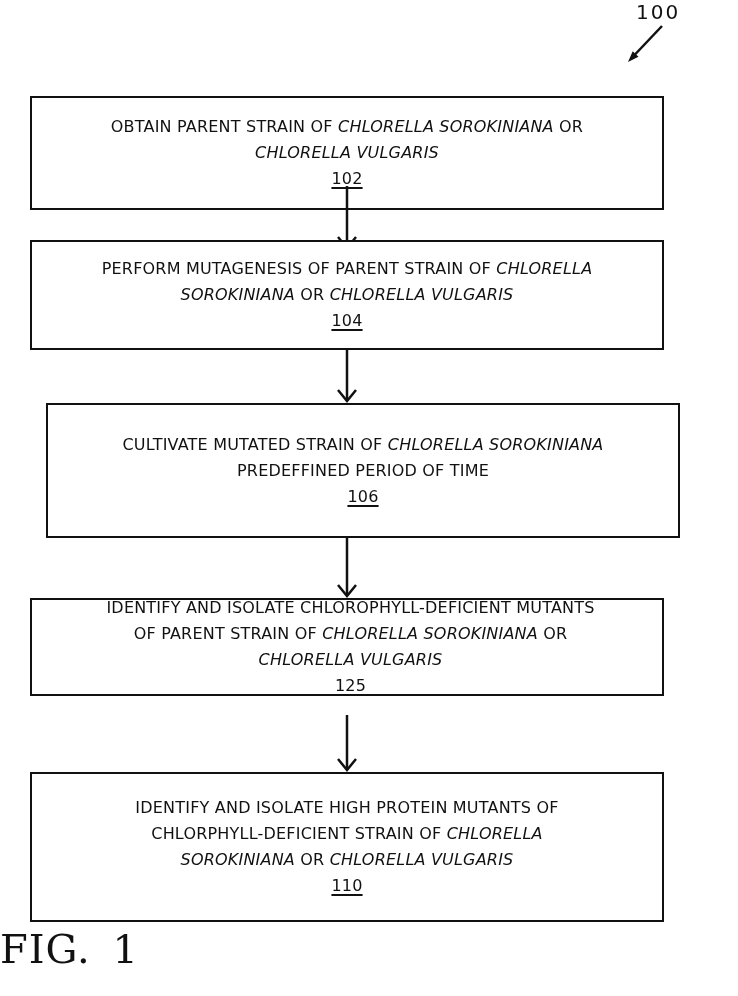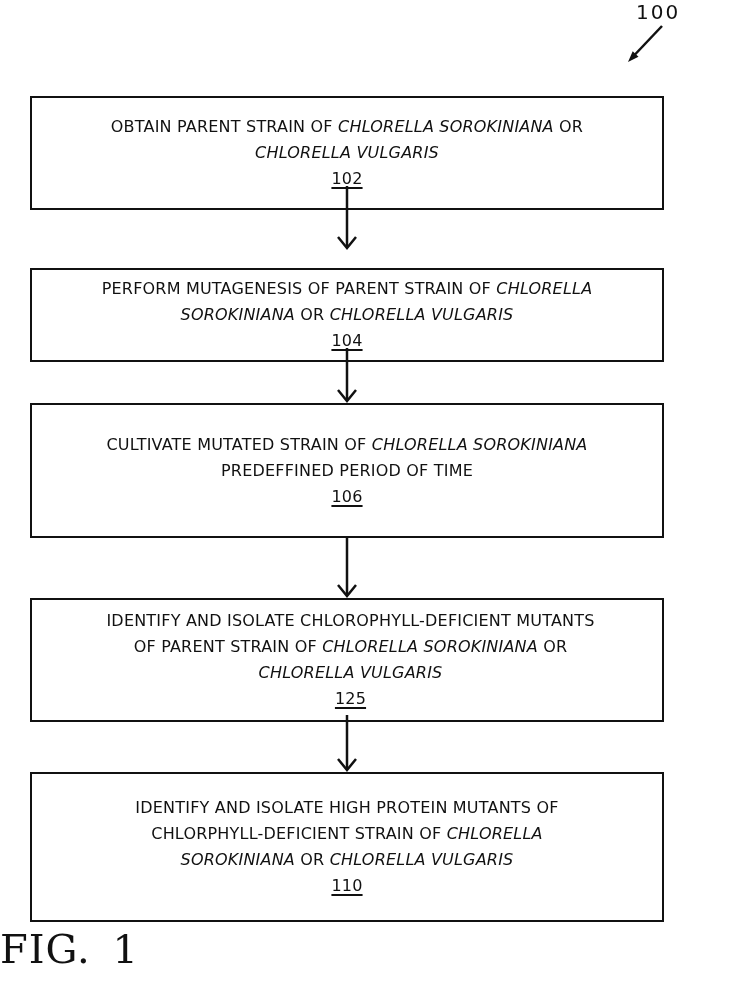--- a/index.html
+++ b/index.html
@@ -59,39 +59,39 @@
   <div id="flowchart">
       <div class="flow-box" style="top: 96px; height: 114px;">
         <div class="box-line"><span>OBTAIN PARENT STRAIN OF </span><span class="it">CHLORELLA SOROKINIANA</span><span> OR</span></div>
         <div class="box-line"><span class="it">CHLORELLA VULGARIS</span></div>
         <div class="box-ref">102</div>
       </div>
       <svg class="connector" width="24" height="64" viewBox="0 0 24 64" style="top: 186px;">
         <line x1="12" y1="0" x2="12" y2="61" stroke="#111111" stroke-width="2.5"></line>
         <polyline points="3,51 12,62 21,51" fill="none" stroke="#111111" stroke-width="2.5"></polyline>
       </svg>
-      <div class="flow-box" style="top: 268px; height: 94px;">
+      <div class="flow-box" style="top: 240px; height: 110px;">
         <div class="box-line"><span>PERFORM MUTAGENESIS OF PARENT STRAIN OF </span><span class="it">CHLORELLA</span></div>
         <div class="box-line"><span class="it">SOROKINIANA</span><span> OR </span><span class="it">CHLORELLA VULGARIS</span></div>
         <div class="box-ref">104</div>
       </div>
       <svg class="connector" width="24" height="55" viewBox="0 0 24 55" style="top: 348px;">
         <line x1="12" y1="0" x2="12" y2="52" stroke="#111111" stroke-width="2.5"></line>
         <polyline points="3,42 12,53 21,42" fill="none" stroke="#111111" stroke-width="2.5"></polyline>
       </svg>
-      <div class="flow-box" style="top: 403px; height: 135px;">
+      <div class="flow-box" style="top: 403px; height: 135px; margin-left: 16px;">
         <div class="box-line"><span>CULTIVATE MUTATED STRAIN OF </span><span class="it">CHLORELLA SOROKINIANA</span></div>
         <div class="box-line"><span>PREDEFFINED PERIOD OF TIME</span></div>
         <div class="box-ref">106</div>
       </div>
       <svg class="connector" width="24" height="60" viewBox="0 0 24 60" style="top: 538px;">
         <line x1="12" y1="0" x2="12" y2="57" stroke="#111111" stroke-width="2.5"></line>
         <polyline points="3,47 12,58 21,47" fill="none" stroke="#111111" stroke-width="2.5"></polyline>
       </svg>
-      <div class="flow-box" style="top: 598px; height: 124px; padding-left: 7px;">
+      <div class="flow-box" style="top: 598px; height: 98px; padding-left: 7px;">
         <div class="box-line"><span>IDENTIFY AND ISOLATE CHLOROPHYLL-DEFICIENT MUTANTS</span></div>
         <div class="box-line"><span>OF PARENT STRAIN OF </span><span class="it">CHLORELLA SOROKINIANA</span><span> OR</span></div>
         <div class="box-line"><span class="it">CHLORELLA VULGARIS</span></div>
         <div class="box-ref">125</div>
       </div>
       <svg class="connector" width="24" height="57" viewBox="0 0 24 57" style="top: 715px;">
         <line x1="12" y1="0" x2="12" y2="54" stroke="#111111" stroke-width="2.5"></line>
         <polyline points="3,44 12,55 21,44" fill="none" stroke="#111111" stroke-width="2.5"></polyline>
       </svg>
       <div class="flow-box" style="top: 772px; height: 150px;">

